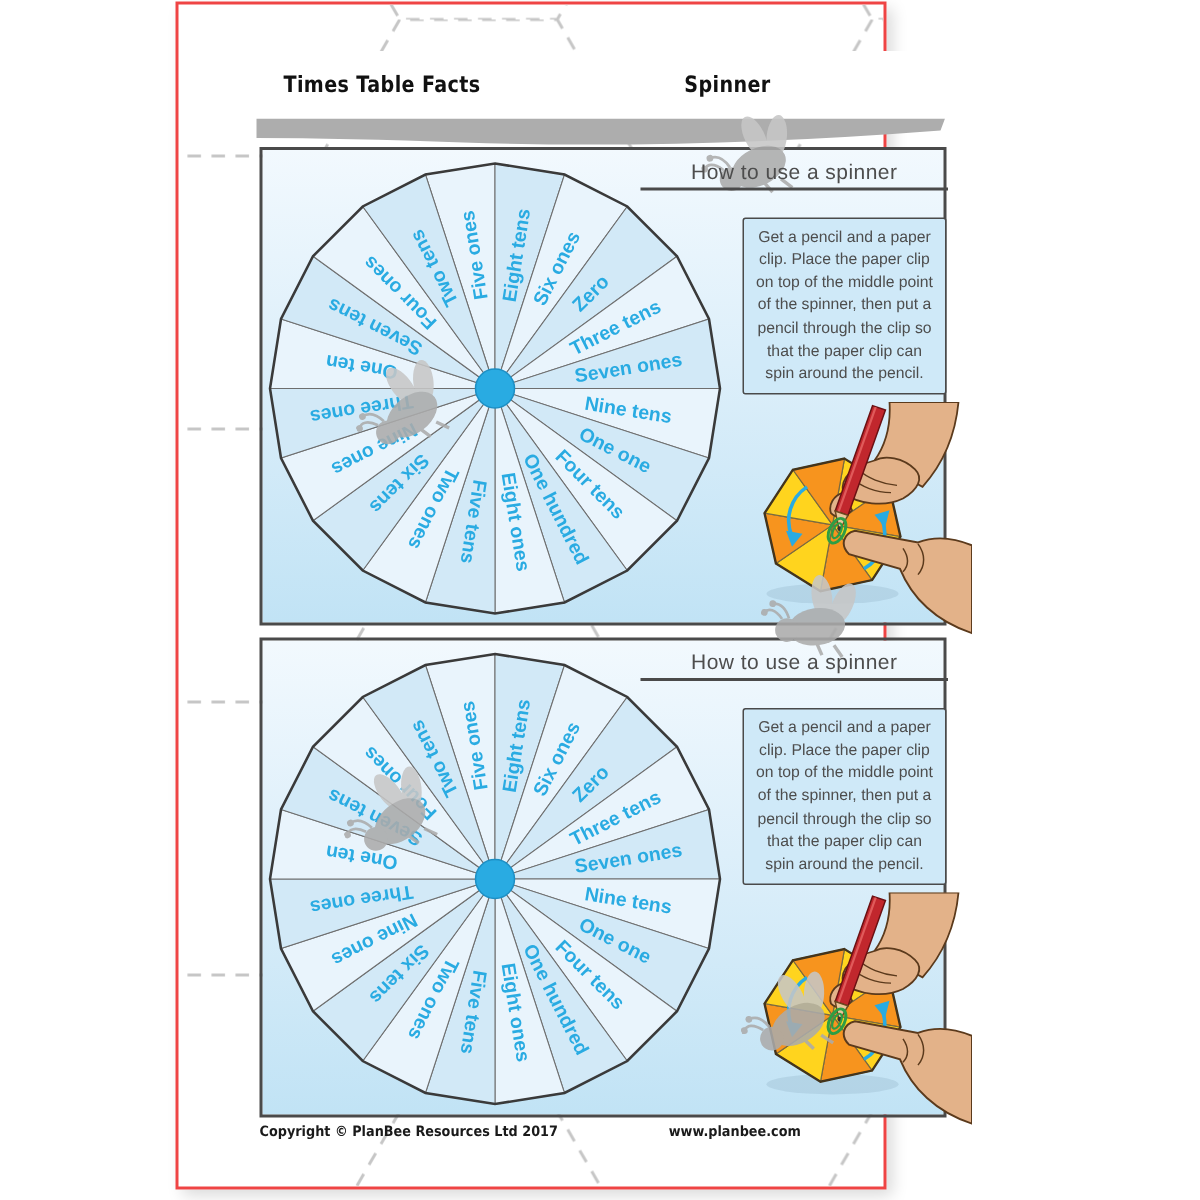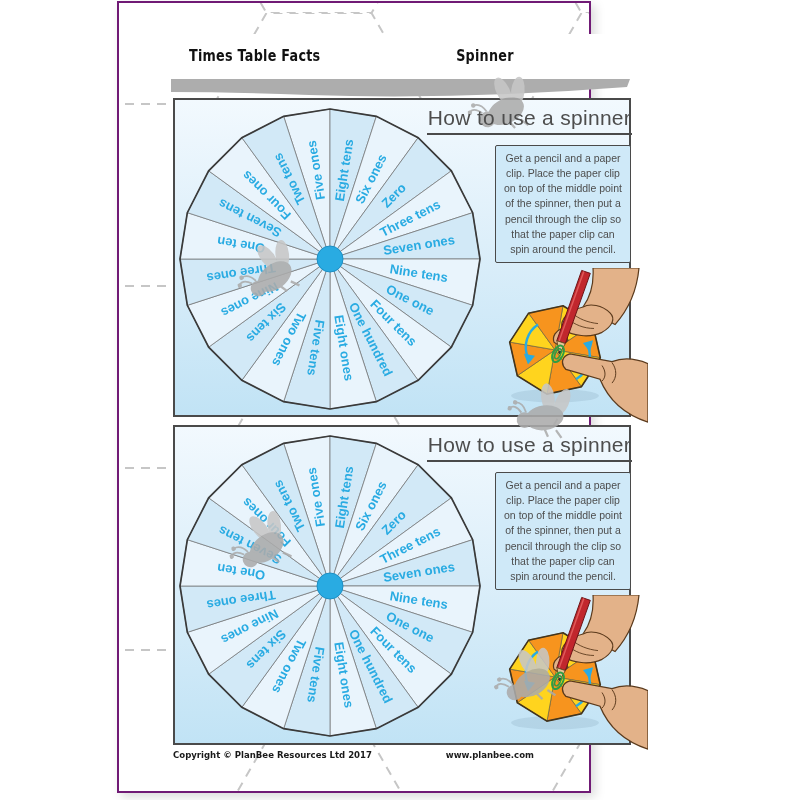--- a/index.html
+++ b/index.html
@@ -1,39 +1,39 @@
 <!DOCTYPE html>
 <html style="--accent-blue: #29abe2; --segment-light: #e9f4fc; --segment-dark: #d2e9f7; --panel-top: #f2f9fe; --panel-bottom: #c1e3f5; --box-bg: #cfe9f8; --border-dark: #4a4a4a; --text-gray: #4d4d4d; --spinner-yellow: #ffd41e; --spinner-orange: #f7941e; --pencil-red: #c1272d; --clip-green: #2e9e44; --skin: #e3b289; --watermark-gray: #ababab; --pattern-gray: #c6c6c6;"><head>
 <meta charset="utf-8">
 <style>
   html,body{margin:0;padding:0;background:#fff;}
   .stage{position:relative;width:800px;height:800px;background:#fff;overflow:hidden;
          font-family:"Liberation Sans",sans-serif;}
   
   .page{position:absolute;left:117px;top:1px;width:474px;height:792px;
-        background:#fff;border:2px solid #701a75;box-sizing:border-box;
+        background:#fff;border:2px solid #ef4444;box-sizing:border-box;
         box-shadow:4px 4px 10px rgba(0,0,0,.15);}
   .hexbg{position:absolute;left:0;top:0;width:100%;height:100%;}
   
   .band{position:absolute;left:52px;top:31px;width:459px;height:46px;background:#fff;}
   .swoosh{position:absolute;left:40px;top:76px;width:480px;height:24px;}
   .header-text{position:absolute;z-index:2;font-family:"DejaVu Sans",sans-serif;
                font-weight:bold;font-size:15px;color:#111;letter-spacing:.3px;}
   .header-left{left:70px;top:44px;transform:scaleX(.85);transform-origin:left center;}
   .header-right{right:75px;top:44px;transform:scaleX(.85);transform-origin:right center;}
   
   .panel{position:absolute;left:54px;width:458px;
          border:2px solid var(--border-dark);box-sizing:border-box;
          background:linear-gradient(180deg,var(--panel-top) 0%,#ddeffa 45%,var(--panel-bottom) 100%);}
   .panel-1{top:95px;height:319px;}
   .panel-2{top:422px;height:320px;}
   .spinner-svg{position:absolute;left:-3px;top:1px;width:316px;height:316px;}
   .seg-label{font-family:"Liberation Sans",sans-serif;font-weight:bold;font-size:13px;}
   .panel-title{position:absolute;z-index:2;left:252px;top:6px;width:205px;margin:0;
-               text-align:center;font-size:21px;font-weight:normal;letter-spacing:.3px;
+               text-align:center;font-size:14px;font-weight:normal;letter-spacing:.3px;
                color:var(--text-gray);border-bottom:2px solid var(--border-dark);padding-bottom:3px;}
   .instruction-box{position:absolute;z-index:2;left:320px;top:45px;width:136px;height:118px;
                    background:var(--box-bg);border:1.5px solid var(--border-dark);
                    box-sizing:border-box;border-radius:2px;
                    display:flex;align-items:center;justify-content:flex-start;}
   .instruction-box p{margin:0;padding:2px 5px;text-align:center;
                      font-size:10.5px;line-height:1.45;color:var(--text-gray);}
   .hand-art{position:absolute;z-index:1;left:323px;top:168px;width:150px;height:158px;}
   
   .bee{position:absolute;z-index:1;width:72px;height:72px;pointer-events:none;}

